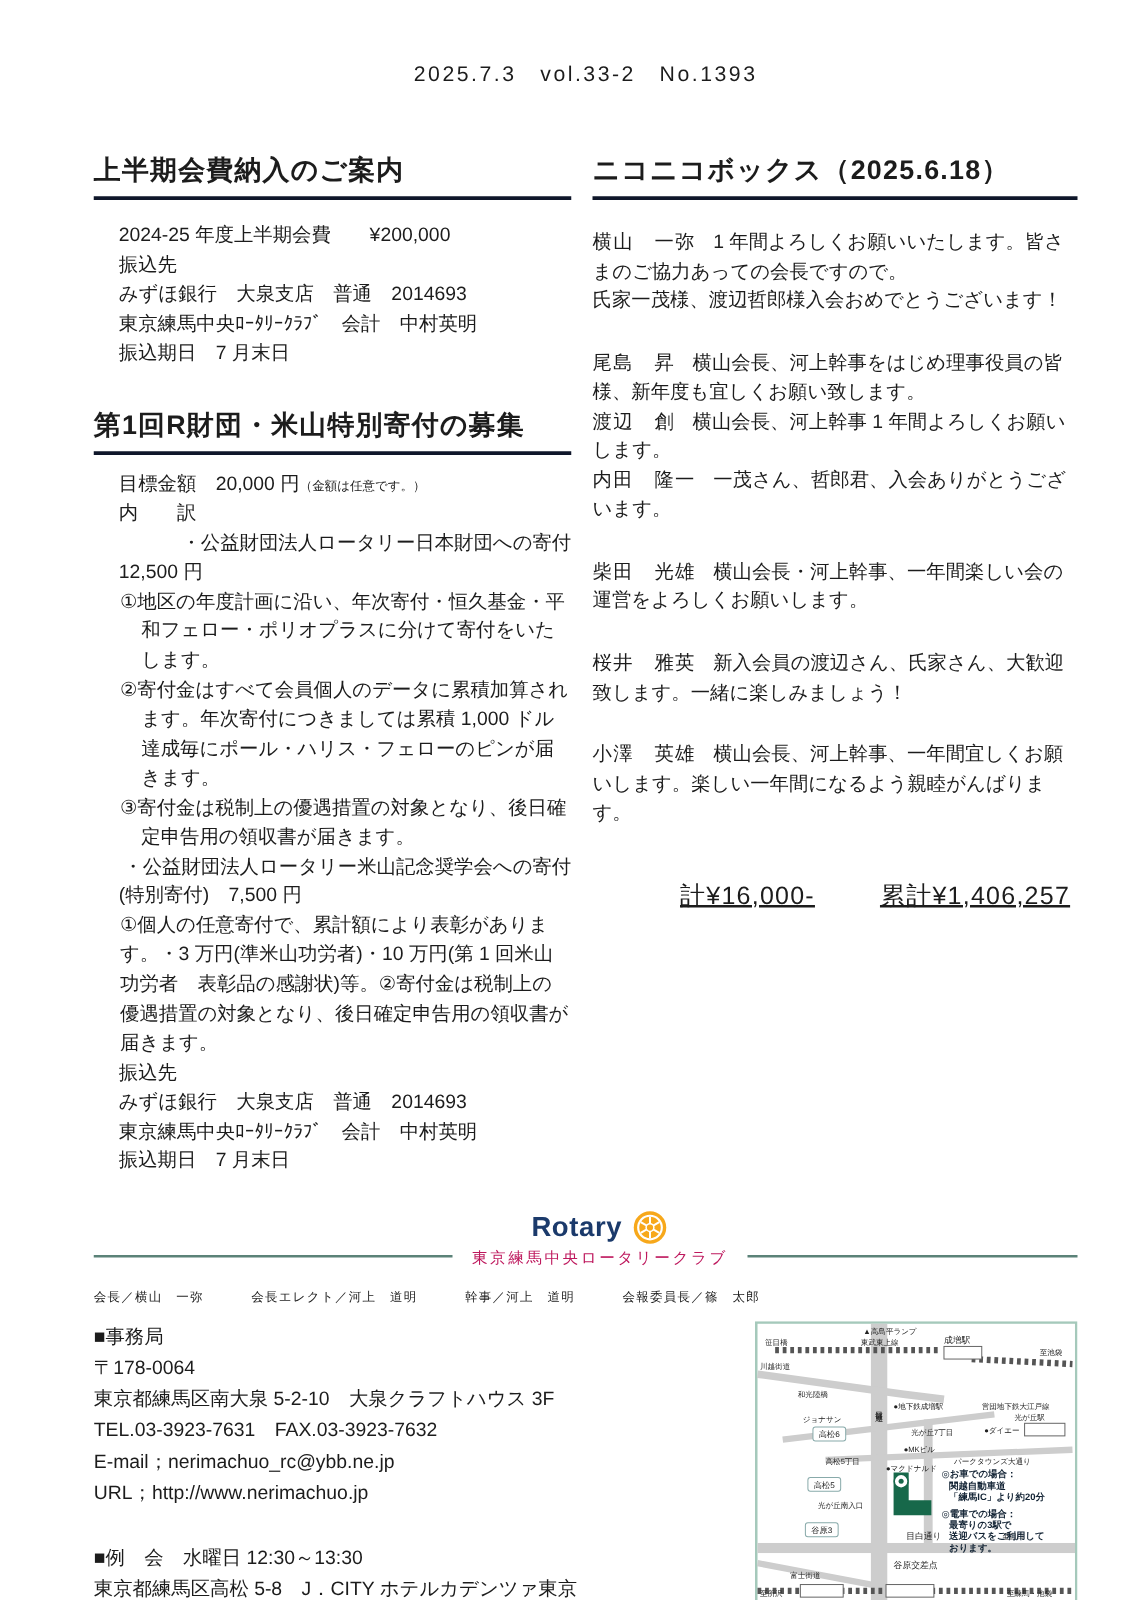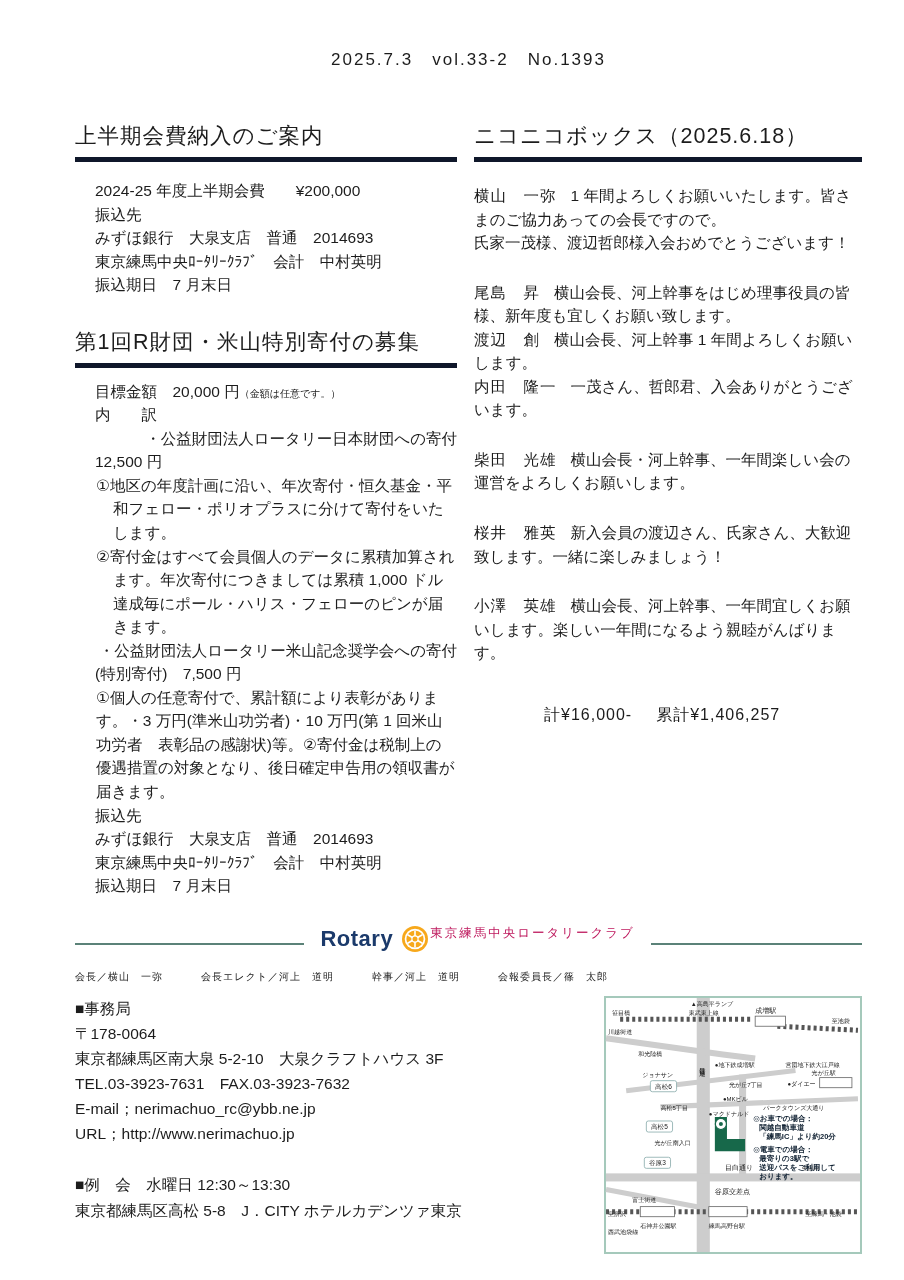--- a/index.html
+++ b/index.html
@@ -7,41 +7,41 @@
     width:904px;height:1280px;overflow:hidden;position:relative;
     font-family:"Liberation Sans","DejaVu Sans",sans-serif;
     color:#1c1c1c;
   }
   .page{padding:40px 42px 0 75px;}
   .issue-line{text-align:center;font-size:17px;letter-spacing:2px;margin:8px 0 50px;}
   .cols{display:flex;gap:17px;align-items:flex-start;}
   .col-l{width:382px;flex:none;}
   .col-r{flex:1;min-width:0;}
   .sec-title{
-    font-size:21.5px;font-weight:normal;letter-spacing:1px;
-    border-bottom:5px solid #0f172a;padding-bottom:7px;margin:0 0 12px;
+    font-size:21.5px;font-weight:bold;letter-spacing:1px;
+    border-bottom:3px solid #0f172a;padding-bottom:7px;margin:0 0 12px;
   }
   .body-txt{font-size:15.5px;line-height:1.52;}
   .body-txt p{margin:0;}
   .ind1{padding-left:20px;margin-top:17px;}
   .bullet{padding-left:8px;text-align:right;}
   .numitem{padding-left:38px;text-indent:-17px;}
   .numflow{padding-left:21px;}
   .small-note{font-size:10px;}
   .sec-gap{height:30px;}
   .entry{margin:0 0 9px;}
   .entry .nm{font-weight:normal;margin-right:14px;letter-spacing:1px;}
   .entry.gap-before{margin-top:26px;}
   .cont{margin-top:-9px;}
-  .totals{display:flex;gap:24px;padding-left:70px;margin-top:40px;font-size:16px;letter-spacing:1px;}
+  .totals{display:flex;gap:52px;padding-left:70px;margin-top:40px;font-size:20px;letter-spacing:1px;text-decoration:underline;}
   
   .rule-row{display:flex;align-items:flex-end;margin-top:26px;}
   .rule-seg{height:2px;background:#5b8278;flex:1;margin-bottom:9px;}
   .rule-seg.right{flex:0.92;}
-  .logo-block{display:flex;flex-direction:row;padding:0 16px;}
+  .logo-block{display:flex;flex-direction:column;align-items:center;padding:0 16px;}
   .logo-top{display:flex;align-items:center;gap:7px;}
   .logo-word{color:#1b3a6b;font-weight:bold;font-size:22px;letter-spacing:0.5px;}
   .logo-club{color:#be185d;font-size:12.5px;letter-spacing:2px;margin-top:1px;}
   .officers{display:flex;gap:38px;font-size:10px;margin:16px 0 12px;letter-spacing:1px;}
   .footer-main{display:flex;gap:18px;}
   .f-left{flex:1;font-size:15.5px;line-height:1.62;}
   .f-left p{margin:0;}
   .blk-head{font-weight:normal;}
   .blk{margin-bottom:26px;}
   .map-wrap{width:258px;flex:none;}
@@ -78,20 +78,21 @@
 
       <section>
         <h2 class="sec-title">第1回R財団・米山特別寄付の募集</h2>
         <div class="body-txt">
           <p class="ind1"><span>目標金額　20,000 円</span><span class="small-note">（金額は任意です。）</span></p>
           <p class="ind1">内　　訳</p>
           <p class="bullet">・公益財団法人ロータリー日本財団への寄付</p>
           <p class="ind1">12,500 円</p>
           <p class="numitem">①地区の年度計画に沿い、年次寄付・恒久基金・平和フェロー・ポリオプラスに分けて寄付をいたします。</p>
           <p class="numitem">②寄付金はすべて会員個人のデータに累積加算されます。年次寄付につきましては累積 1,000 ドル達成毎にポール・ハリス・フェローのピンが届きます。</p>
+          <p class="numitem">③寄付金は税制上の優遇措置の対象となり、後日確定申告用の領収書が届きます。</p>
           <p class="bullet">・公益財団法人ロータリー米山記念奨学会への寄付</p>
           <p class="ind1">(特別寄付)　7,500 円</p>
           <p class="numflow">①個人の任意寄付で、累計額により表彰があります。・3 万円(準米山功労者)・10 万円(第 1 回米山功労者　表彰品の感謝状)等。②寄付金は税制上の優遇措置の対象となり、後日確定申告用の領収書が届きます。</p>
           <p class="ind1">振込先</p>
           <p class="ind1">みずほ銀行　大泉支店　普通　2014693</p>
           <p class="ind1">東京練馬中央ﾛｰﾀﾘｰｸﾗﾌﾞ　会計　中村英明</p>
           <p class="ind1">振込期日　7 月末日</p>
         </div>
       </section>
     </div>

